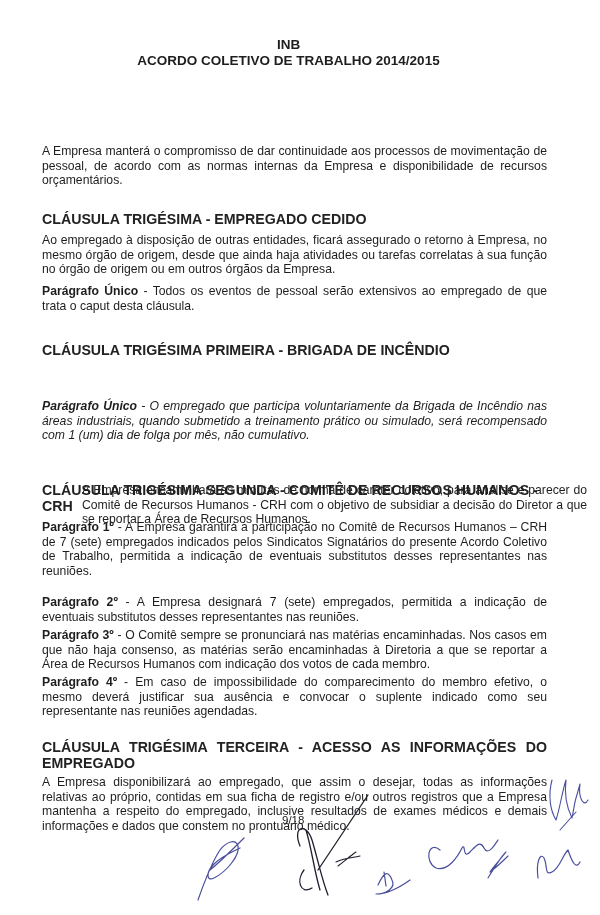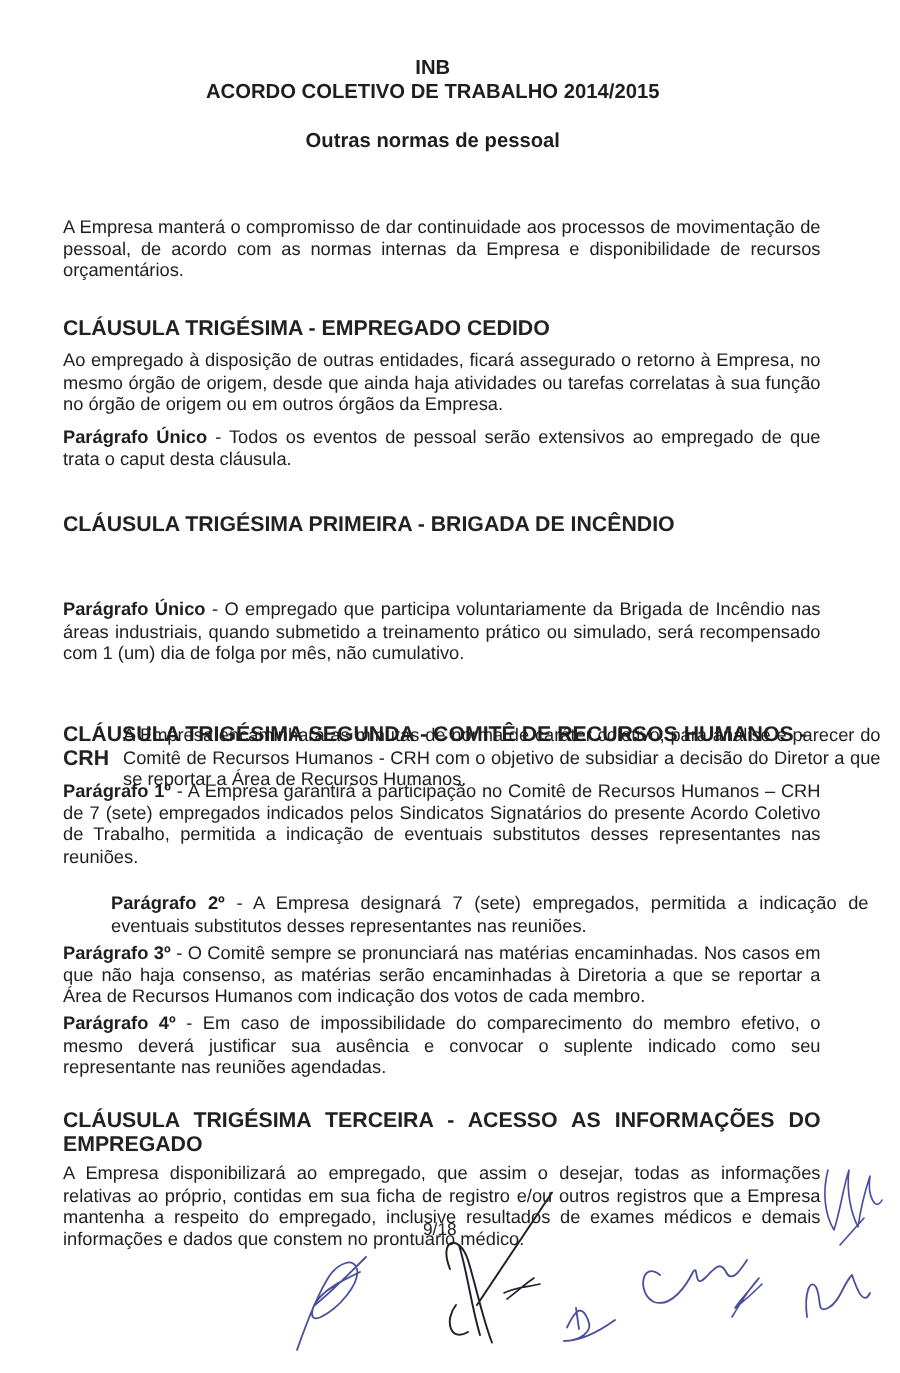--- a/index.html
+++ b/index.html
@@ -75,35 +75,34 @@
       stroke-linejoin: round;
     }
   </style>
 </head>
 <body>
 
 <div class="page">
 
   <div class="header h-org">INB</div>
   <div class="header h-title">ACORDO COLETIVO DE TRABALHO 2014/2015</div>
-  <div class="header h-sub">Outras normas de pessoal</div>
 
   <div class="para" style="top:144px;">A Empresa manterá o compromisso de dar continuidade aos processos de movimentação de pessoal, de acordo com as normas internas da Empresa e disponibilidade de recursos orçamentários.</div>
 
   <div class="clause-title" style="top:211px;">CLÁUSULA TRIGÉSIMA - EMPREGADO CEDIDO</div>
   <div class="para" style="top:284px;"><b>Parágrafo Único</b><span> - Todos os eventos de pessoal serão extensivos ao empregado de que trata o caput desta cláusula.</span></div>
   <div class="para" style="top:233px;">Ao empregado à disposição de outras entidades, ficará assegurado o retorno à Empresa, no mesmo órgão de origem, desde que ainda haja atividades ou tarefas correlatas à sua função no órgão de origem ou em outros órgãos da Empresa.</div>
 
   <div class="clause-title" style="top:342px;">CLÁUSULA TRIGÉSIMA PRIMEIRA - BRIGADA DE INCÊNDIO</div>
-  <div class="para" style="top:399px;"><b>Parágrafo Único</b><span> - O empregado que participa voluntariamente da Brigada de Incêndio nas áreas industriais, quando submetido a treinamento prático ou simulado, será recompensado com 1 (um) dia de folga por mês, não cumulativo.</span></div>
+  <div class="para" style="top:399px;font-style:italic;"><b>Parágrafo Único</b><span> - O empregado que participa voluntariamente da Brigada de Incêndio nas áreas industriais, quando submetido a treinamento prático ou simulado, será recompensado com 1 (um) dia de folga por mês, não cumulativo.</span></div>
 
   <div class="clause-title" style="top:482px;">CLÁUSULA TRIGÉSIMA SEGUNDA - COMITÊ DE RECURSOS HUMANOS - CRH</div>
   <div class="para" style="top:483px;margin-left:40px;">A Empresa encaminhará as minutas de norma de caráter coletivo, para análise e parecer do Comitê de Recursos Humanos - CRH com o objetivo de subsidiar a decisão do Diretor a que se reportar a Área de Recursos Humanos.</div>
   <div class="para" style="top:520px;"><b>Parágrafo 1º</b><span> - A Empresa garantirá a participação no Comitê de Recursos Humanos – CRH de 7 (sete) empregados indicados pelos Sindicatos Signatários do presente Acordo Coletivo de Trabalho, permitida a indicação de eventuais substitutos desses representantes nas reuniões.</span></div>
-  <div class="para" style="top:595px;margin-left:32px;"><b>Parágrafo 2º</b><span> - A Empresa designará 7 (sete) empregados, permitida a indicação de eventuais substitutos desses representantes nas reuniões.</span></div>
+  <div class="para" style="top:595px;"><b>Parágrafo 2º</b><span> - A Empresa designará 7 (sete) empregados, permitida a indicação de eventuais substitutos desses representantes nas reuniões.</span></div>
   <div class="para" style="top:628px;"><b>Parágrafo 3º</b><span> - O Comitê sempre se pronunciará nas matérias encaminhadas. Nos casos em que não haja consenso, as matérias serão encaminhadas à Diretoria a que se reportar a Área de Recursos Humanos com indicação dos votos de cada membro.</span></div>
   <div class="para" style="top:675px;"><b>Parágrafo 4º</b><span> - Em caso de impossibilidade do comparecimento do membro efetivo, o mesmo deverá justificar sua ausência e convocar o suplente indicado como seu representante nas reuniões agendadas.</span></div>
 
   <div class="clause-title justify-title" style="top:739px;">CLÁUSULA TRIGÉSIMA TERCEIRA - ACESSO AS INFORMAÇÕES DO EMPREGADO</div>
   <div class="para" style="top:775px;">A Empresa disponibilizará ao empregado, que assim o desejar, todas as informações relativas ao próprio, contidas em sua ficha de registro e/ou outros registros que a Empresa mantenha a respeito do empregado, inclusive resultados de exames médicos e demais informações e dados que constem no prontuário médico.</div>
 
   <div class="page-number">9/18</div>
 
   <svg class="sig" viewBox="0 0 600 915">
     <g>

